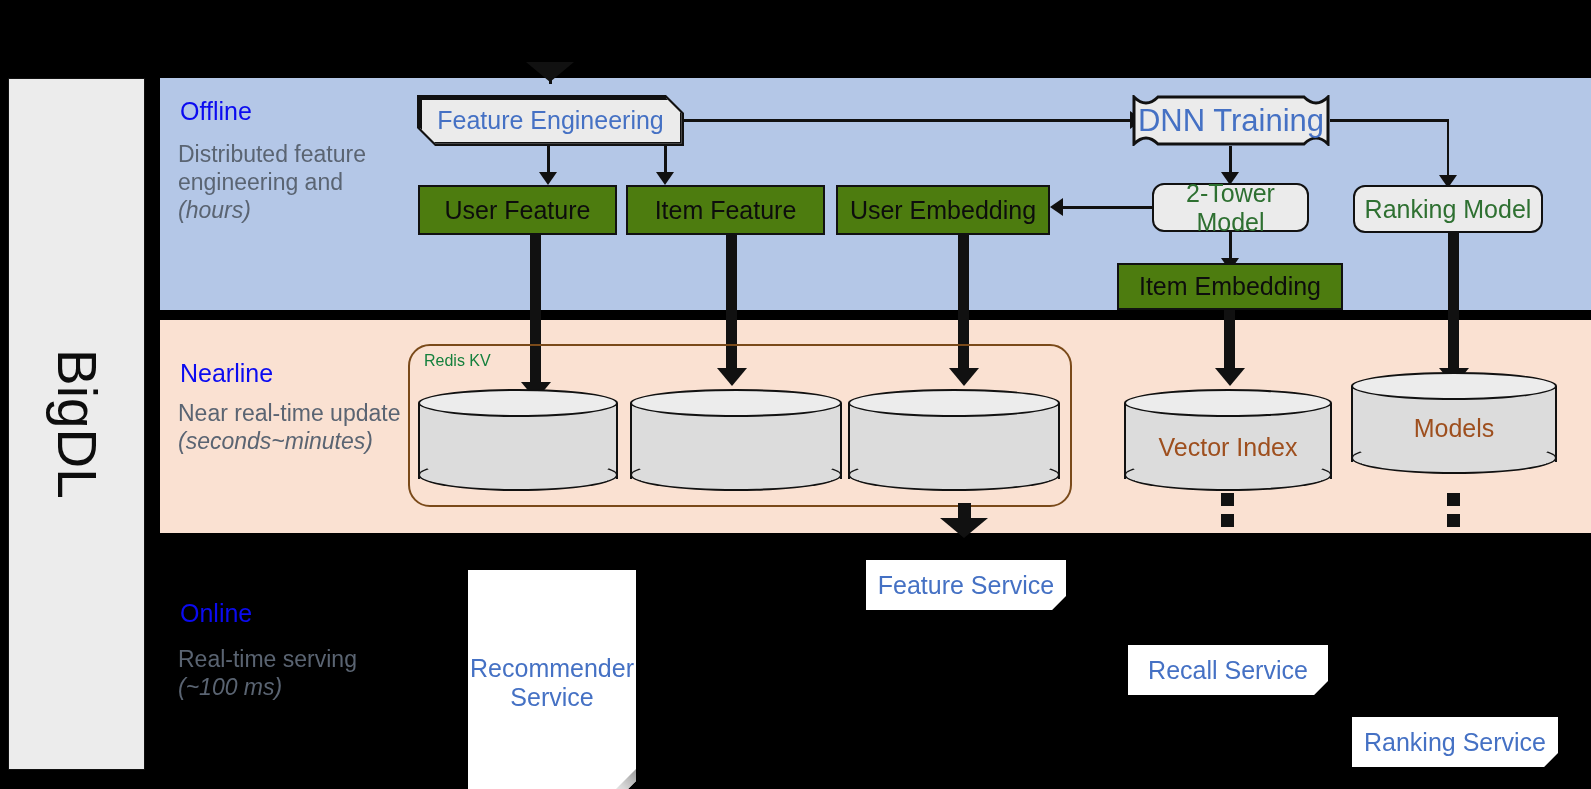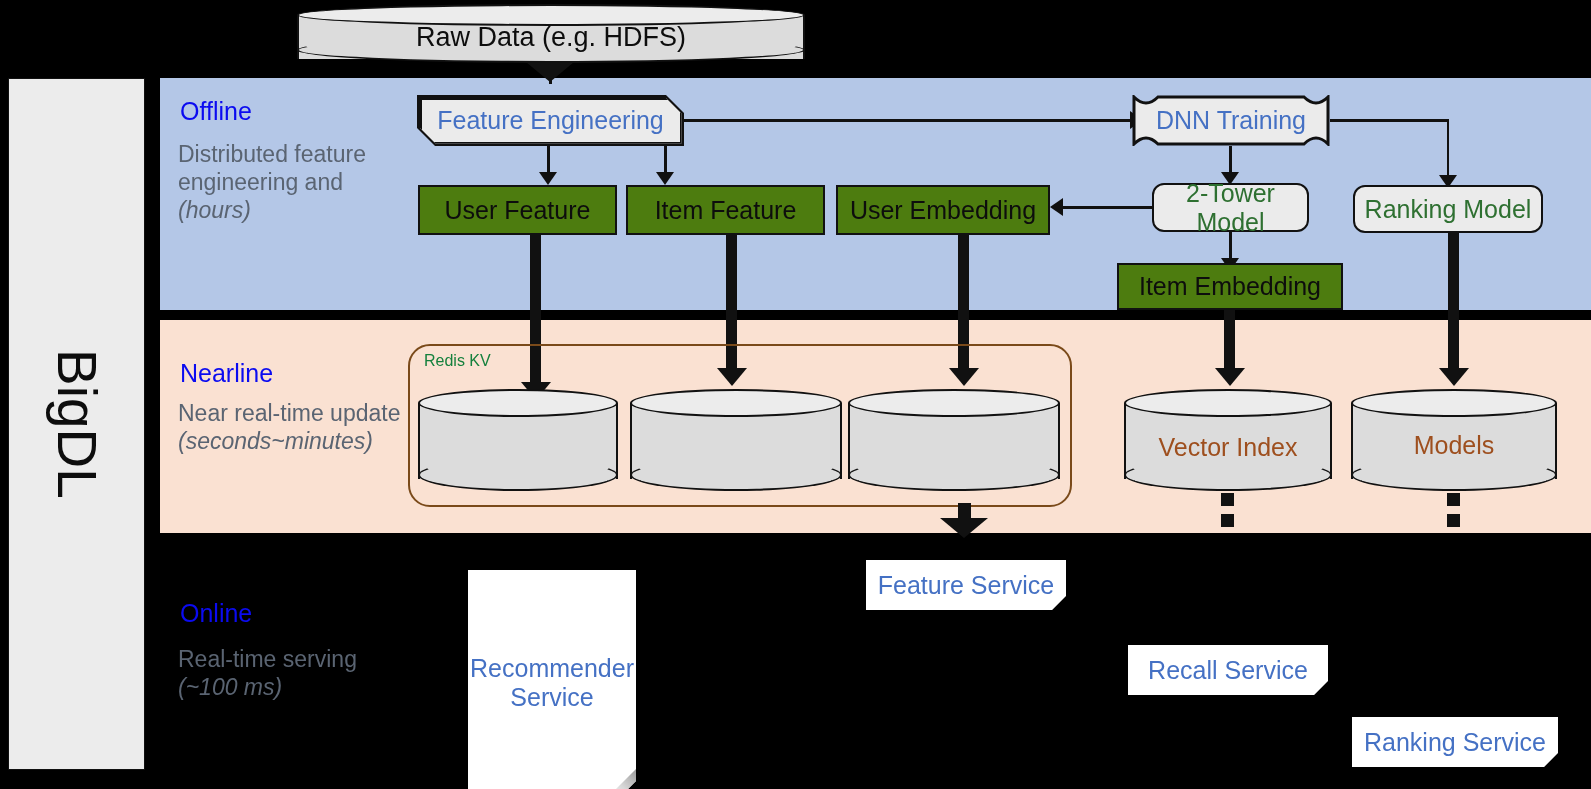--- a/index.html
+++ b/index.html
@@ -49,21 +49,21 @@
     clip-path:polygon(0 0,calc(100% - 16px) 0,100% 16px,100% 100%,16px 100%,0 calc(100% - 16px));}
   
   #fe-wrap{position:absolute;background:#111;
     clip-path:polygon(0 0,calc(100% - 18px) 0,100% 18px,100% 100%,18px 100%,0 calc(100% - 18px));}
 
   
   #dnn-wrap{position:absolute;}
   #dnn-wrap svg{position:absolute;left:0;top:0;}
   #dnn-text{position:absolute;left:0;top:0;width:100%;height:100%;
     display:flex;align-items:center;justify-content:center;
-    color:#4571c4;font-size:25px;}
+    color:#4571c4;font-size:31px;}
 
   
   .cyl{position:absolute;}
   .cyl .body{position:absolute;left:0;box-sizing:border-box;
     background:#dcdcdc;border-left:2.5px solid #111;border-right:2.5px solid #111;}
   .cyl .top{position:absolute;left:0;top:0;box-sizing:border-box;
     background:#ececec;border:2.5px solid #111;border-radius:50%;}
   .cyl .bot{position:absolute;left:0;box-sizing:border-box;
     background:#dcdcdc;border:2.5px solid #111;border-radius:50%;
     border-top-color:transparent;}
@@ -135,26 +135,20 @@
 
   <div class="band-title" id="lbl-offline-t">Offline</div>
   <div class="band-sub" id="lbl-offline-s"><span>Distributed feature engineering and </span><i>(hours)</i></div>
 
   <div class="band-title" id="lbl-nearline-t">Nearline</div>
   <div class="band-sub" id="lbl-nearline-s"><span>Near real-time update </span><i>(seconds~minutes)</i></div>
 
   <div class="band-title" id="lbl-online-t">Online</div>
   <div class="band-sub" id="lbl-online-s"><span>Real-time serving </span><i>(~100 ms)</i></div>
 
-  <div id="rawdata">
-    <div class="rd-body"></div>
-    <div class="rd-bot"></div>
-    <div class="rd-top"></div>
-    <div class="rd-lbl">Raw Data (e.g. HDFS)</div>
-  </div>
 
   <div class="ln vline" style="left:549px;top:62px;height:22px;"></div>
   <div class="arrow-dn-big" style="left:526px;top:62px;"></div>
 
   <div id="fe-wrap" style="left:417px;top:95px;width:267px;height:51px;"></div>
   <div class="box" id="fe-box" style="left:419.5px;top:97.5px;width:262px;height:46px;">
     <span>Feature Engineering</span>
   </div>
 
   <div class="ln hline" style="left:684px;top:119px;width:448px;"></div>
@@ -242,21 +236,21 @@
     <div class="bot" style="top:70px;width:212px;height:32px;"></div>
     <div class="top" style="width:212px;height:28px;"></div>
   </div>
 
   <div class="cyl" style="left:1124px;top:389px;width:208px;height:104px;">
     <div class="body" style="top:14px;width:208px;height:76px;"></div>
     <div class="bot" style="top:70px;width:208px;height:32px;"></div>
     <div class="top" style="width:208px;height:28px;"></div>
     <div class="lbl" style="top:44px;">Vector Index</div>
   </div>
-  <div class="cyl" style="left:1351px;top:389px;width:206px;height:104px;">
+  <div class="cyl" style="left:1351px;top:372px;width:206px;height:104px;">
     <div class="body" style="top:14px;width:206px;height:76px;"></div>
     <div class="bot" style="top:70px;width:206px;height:32px;"></div>
     <div class="top" style="width:206px;height:28px;"></div>
     <div class="lbl" style="top:42px;">Models</div>
   </div>
 
   <div class="ln" style="left:958px;top:503px;width:13px;height:16px;"></div>
   <div class="arrow-dn-big" style="left:940px;top:518px;"></div>
 
   <div class="sq" style="left:1221px;top:493px;"></div>

